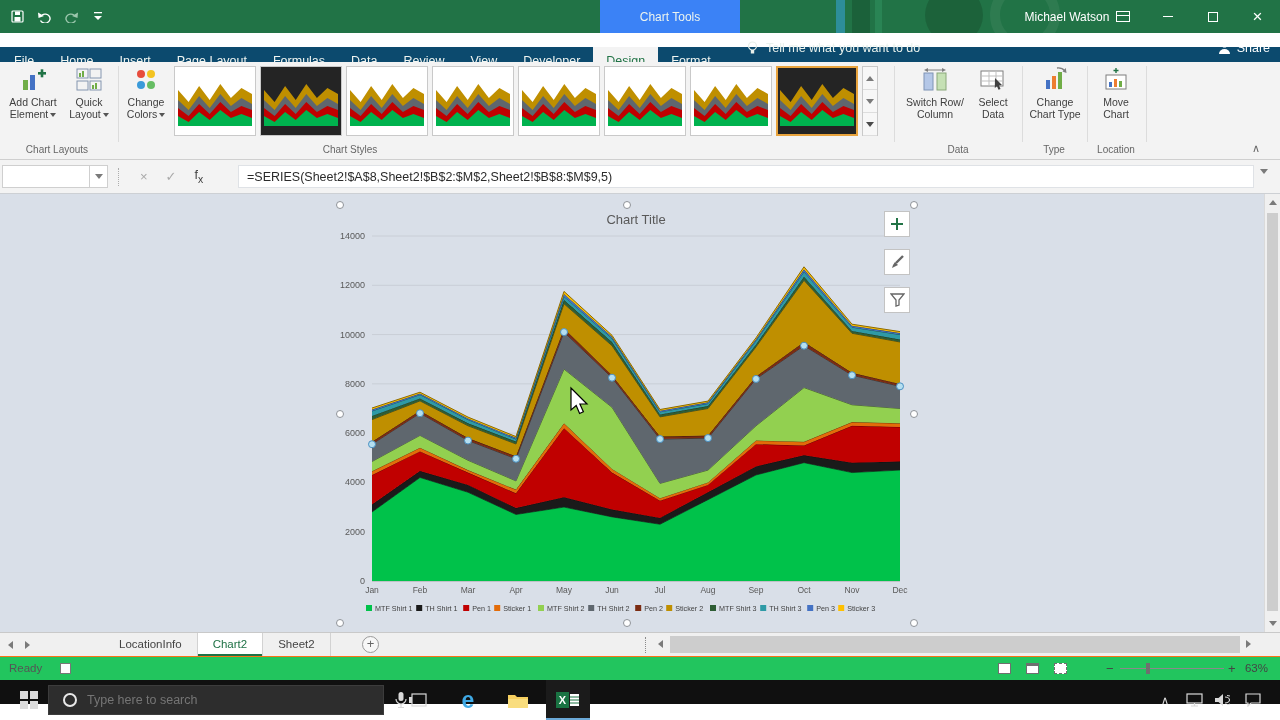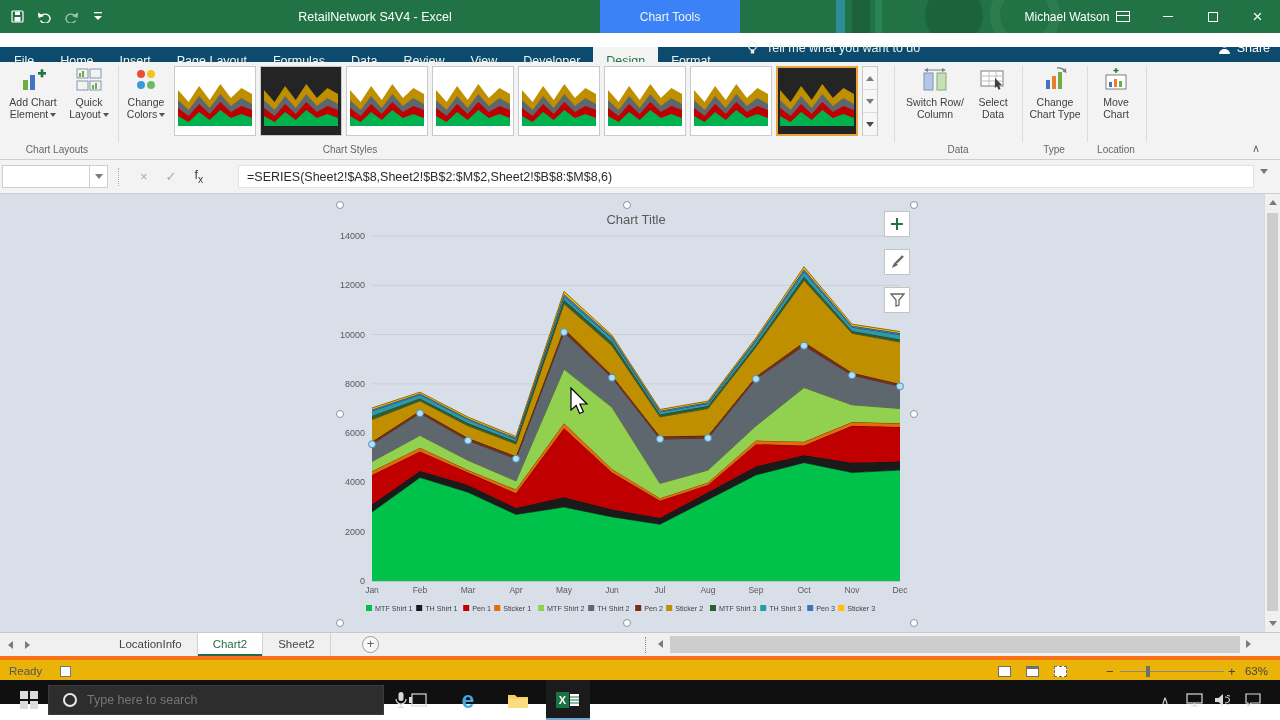--- a/index.html
+++ b/index.html
@@ -76,21 +76,21 @@
   .stabs{position:absolute;left:104px;top:0;height:23px;display:flex}
   .stab{padding:0 15px;line-height:23px;font-size:11.5px;color:#444;border-right:1px solid #d2d2d2}
   .stab.active{background:#fff;color:#1e7145;font-weight:normal;box-shadow:inset 0 -2px 0 #1e7145}
   .addsheet{position:absolute;left:362px;top:3px;width:17px;height:17px;border:1px solid #9a9a9a;border-radius:50%;color:#666;font-size:13px;line-height:14px;text-align:center;background:#f7f7f7}
   .tsplit{position:absolute;left:645px;top:4px;height:16px;border-left:1px dotted #8a8a8a}
   .hscroll{position:absolute;left:656px;top:3px;width:600px;height:17px;background:#f0f0f0}
   .harrow{position:absolute;top:4px}
   .hthumb{position:absolute;left:14px;top:0;width:570px;height:17px;background:#cdcdcd}
 
   
-  .statusbar{position:absolute;left:0;top:656px;width:1280px;height:24px;background:#eab308;border-top:4px solid #f97316;font-size:11.5px;color:#555}
+  .statusbar{position:absolute;left:0;top:656px;width:1280px;height:24px;background:#22c55e;border-top:1px solid #f97316;font-size:11.5px;color:#555}
   .ready{position:absolute;left:9px;top:0;line-height:23px}
   .macroicon{position:absolute;left:60px;top:6px;width:11px;height:11px;border:1px solid #777;background:#fdfdfd}
   .views{position:absolute;left:998px;top:6px;display:flex;gap:15px}
   .vicon{width:13px;height:11px;border:1px solid #6f6f6f;background:#fff}
   .vicon.v2{border-top-width:3px}
   .vicon.v3{border-style:dashed;border-width:1px}
   .zminus{position:absolute;left:1106px;top:0;line-height:23px;font-size:13px;color:#444}
   .ztrack{position:absolute;left:1120px;top:11px;width:104px;height:1px;background:#8a8a8a}
   .zthumb{position:absolute;left:1146px;top:6px;width:4px;height:11px;background:#6f6f6f}
   .zplus{position:absolute;left:1228px;top:0;line-height:23px;font-size:13px;color:#444}
@@ -141,21 +141,20 @@
             <polygon points="14,1.5 13.5,7 8,5" fill="#9cc7ad"></polygon>
           </svg>
       </span>
       <span class="qbtn">
         <svg width="10" height="9">
             <rect x="1" y="0" width="8" height="1.3" fill="#fff"></rect>
             <polygon points="1,4 9,4 5,8" fill="#fff"></polygon>
           </svg>
       </span>
     </div>
-    <div class="win-title">RetailNetwork S4V4 -  Excel</div>
     <div class="ctx">Chart Tools</div>
     <div class="user">Michael Watson</div>
     <div class="winbtns">
       <span class="wbtn">
           <span class="ribopt"></span>
         </span>
       <span class="wbtn">
           <span class="minbar"></span>
         </span>
       <span class="wbtn">
@@ -378,21 +377,21 @@
     <div class="namebox"></div>
     <div class="nbarrow">
         <span class="td"></span>
       </div>
     <div class="dotsep"></div>
     <div class="fxrow">
       <span>×</span>
       <span>✓</span>
       <span class="fxlbl">f<sub>x</sub></span>
     </div>
-    <div class="ffield">=SERIES(Sheet2!$A$8,Sheet2!$B$2:$M$2,Sheet2!$B$8:$M$8,6)</div>
+    <div class="ffield">=SERIES(Sheet2!$A$8,Sheet2!$B$2:$M$2,Sheet2!$B$8:$M$9,5)</div>
     <div class="fexp"><span class="td"></span></div>
   </div>
 
   <div class="main">
     <svg id="chart-svg" width="1264" height="438">
         <text x="365" y="390" text-anchor="end" font-size="9" fill="#595959">0</text>
         <line x1="372" y1="337.7142857142857" x2="900" y2="337.7142857142857" stroke="#c9ced6" stroke-width="1"></line>
         <text x="365" y="340.7142857142857" text-anchor="end" font-size="9" fill="#595959">2000</text>
         <line x1="372" y1="288.42857142857144" x2="900" y2="288.42857142857144" stroke="#c9ced6" stroke-width="1"></line>
         <text x="365" y="291.42857142857144" text-anchor="end" font-size="9" fill="#595959">4000</text>

